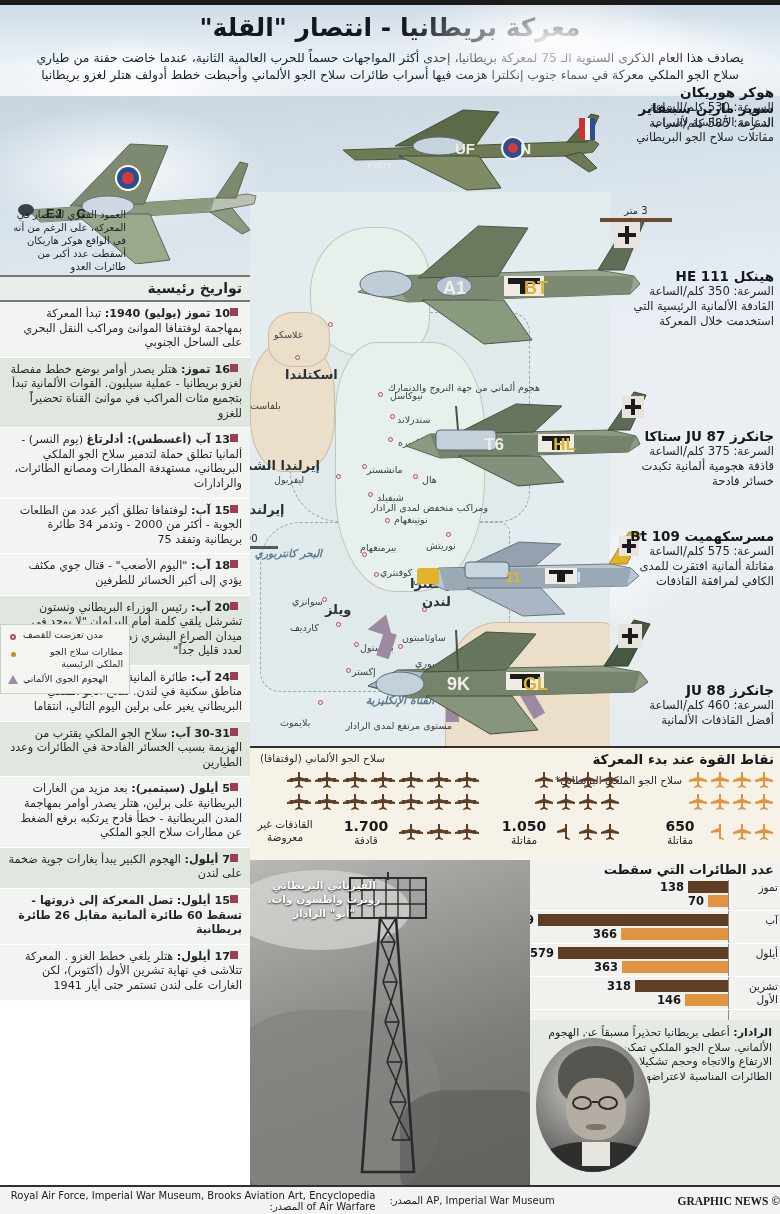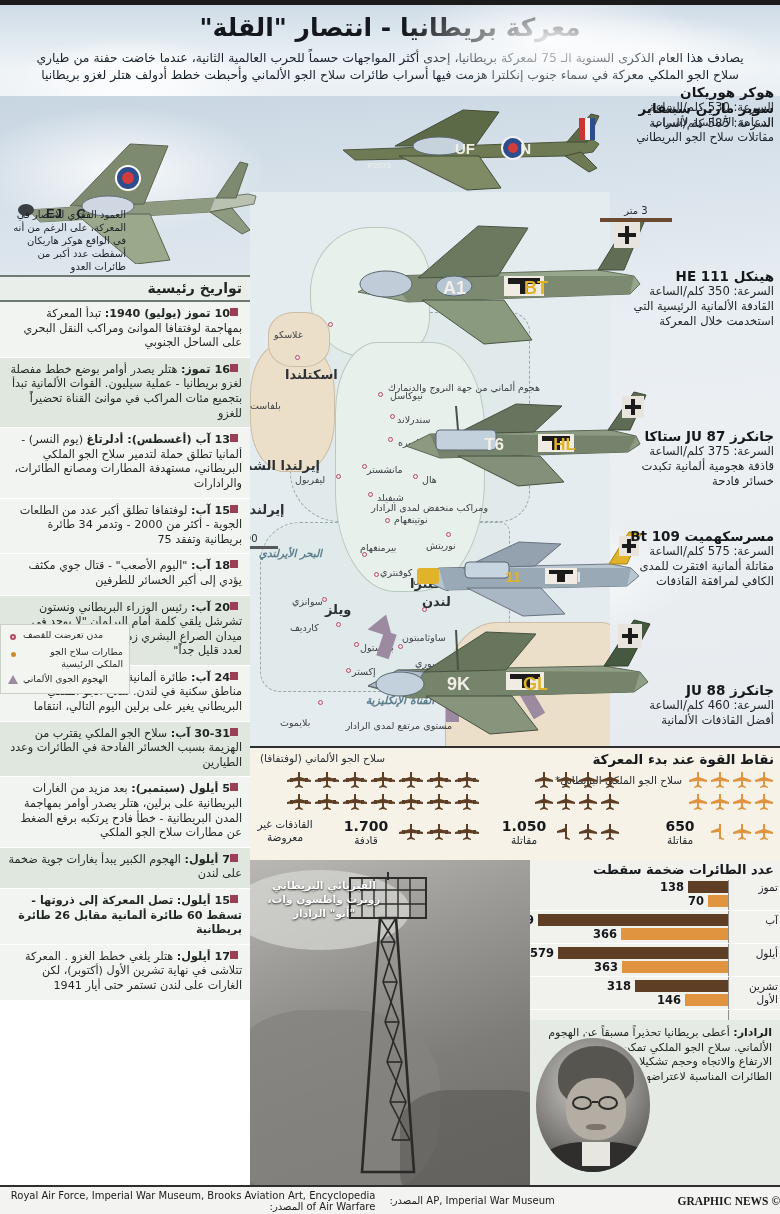--- a/index.html
+++ b/index.html
@@ -238,37 +238,37 @@
       <div class="landmass" style="left:60px;top:35px;width:120px;height:130px;border-radius:50% 40% 30% 45%;background:#e7f0ea;border:1px solid #b9c9bf;"></div>
       <div class="landmass" style="left:85px;top:150px;width:150px;height:250px;border-radius:28% 35% 45% 40%;background:#e7f0ea;border:1px solid #b9c9bf;"></div>
       <div class="landmass" style="left:0px;top:150px;width:85px;height:130px;border-radius:40%;background:#ecdfc9;border:1px solid #cbbda6;"></div>
       <div class="landmass" style="left:18px;top:120px;width:62px;height:55px;border-radius:40%;background:#ecdfc9;border:1px solid #cbbda6;"></div>
       <div class="landmass" style="left:195px;top:430px;width:175px;height:220px;border-radius:30% 10% 0 0;background:#ecdfc9;border:1px solid #cbbda6;"></div>
 
       <div class="label-map mid sea-lbl" style="left:225px;top:82px;">بحر الشمال</div>
       <div class="label-map big" style="left:35px;top:175px;">اسكتلندا</div>
       <div class="label-map big" style="left:-20px;top:265px;width:90px;text-align:center;line-height:18px;">إيرلندا الشمالية</div>
       <div class="label-map big" style="left:-5px;top:310px;">إيرلندا</div>
-      <div class="label-map sea-lbl" style="left:18px;top:355px;width:54px;line-height:13px;font-size:10.5px;font-weight:bold;">البحر الأيرلندي</div>
+      <div class="label-map sea-lbl" style="left:18px;top:355px;width:54px;line-height:13px;font-size:10.5px;font-weight:bold;">البحر كانتربوري</div>
       <div class="label-map big" style="left:75px;top:410px;">ويلز</div>
       <div class="label-map big" style="left:160px;top:360px;margin-top:24px;">إنكلترا</div>
       <div class="label-map mid sea-lbl" style="left:110px;top:500px;width:80px;text-align:center;line-height:18px;">القناة الإنكليزية</div>
 
       <div class="citydot" style="left:78px;top:130px;"></div>
       <div class="label-map" style="left:24px;top:137px;">غلاسكو</div>
       <div class="citydot" style="left:128px;top:200px;"></div>
       <div class="label-map" style="left:140px;top:198px;">نيوكاسل</div>
       <div class="citydot" style="left:45px;top:163px;"></div>
       <div class="label-map" style="left:0px;top:208px;">بلفاست</div>
       <div class="citydot" style="left:140px;top:222px;"></div>
       <div class="label-map" style="left:147px;top:222px;">سندرلاند</div>
       <div class="citydot" style="left:138px;top:245px;"></div>
       <div class="label-map" style="left:148px;top:245px;">ميدلزبره</div>
       <div class="citydot" style="left:86px;top:282px;"></div>
-      <div class="label-map" style="left:45px;top:282px;text-align:right;">ليفربول</div>
+      <div class="label-map" style="left:24px;top:282px;text-align:right;">ليفربول</div>
       <div class="citydot" style="left:112px;top:272px;"></div>
       <div class="label-map" style="left:117px;top:272px;">مانشستر</div>
       <div class="citydot" style="left:163px;top:282px;"></div>
       <div class="label-map" style="left:172px;top:282px;">هال</div>
       <div class="citydot" style="left:118px;top:300px;"></div>
       <div class="label-map" style="left:127px;top:300px;">شيفيلد</div>
       <div class="citydot" style="left:135px;top:326px;"></div>
       <div class="label-map" style="left:144px;top:322px;">نوتينغهام</div>
       <div class="citydot" style="left:112px;top:360px;"></div>
       <div class="label-map" style="left:110px;top:350px;">بيرمنغهام</div>
@@ -746,21 +746,21 @@
             <rect x="4" y="8" width="3" height="4" fill="#5e3f26"></rect>
             <rect x="19" y="8" width="3" height="4" fill="#5e3f26"></rect>
           </svg>
       </span>
     </div>
 
     <div style="position:absolute;top:70px;left:6px;width:58px;text-align:center;font-size:10.5px;line-height:13px;color:#24282c;">القاذفات غير معروضة</div>
   </div>
 
   <div class="losses">
-    <div class="ls-title">عدد الطائرات ضخمة سقطت</div>
+    <div class="ls-title">عدد الطائرات التي سقطت</div>
     <div class="ls-axis"></div>
 
     <div class="ls-row">
       <div class="ls-cat">تموز</div>
       <div class="bar-g" style="width:40px;"></div>
       <div class="bar-val" style="right:96px;top:2px;">138</div>
       <div class="bar-b" style="width:20px;"></div>
       <div class="bar-val" style="right:76px;top:16px;">70</div>
     </div>
 

